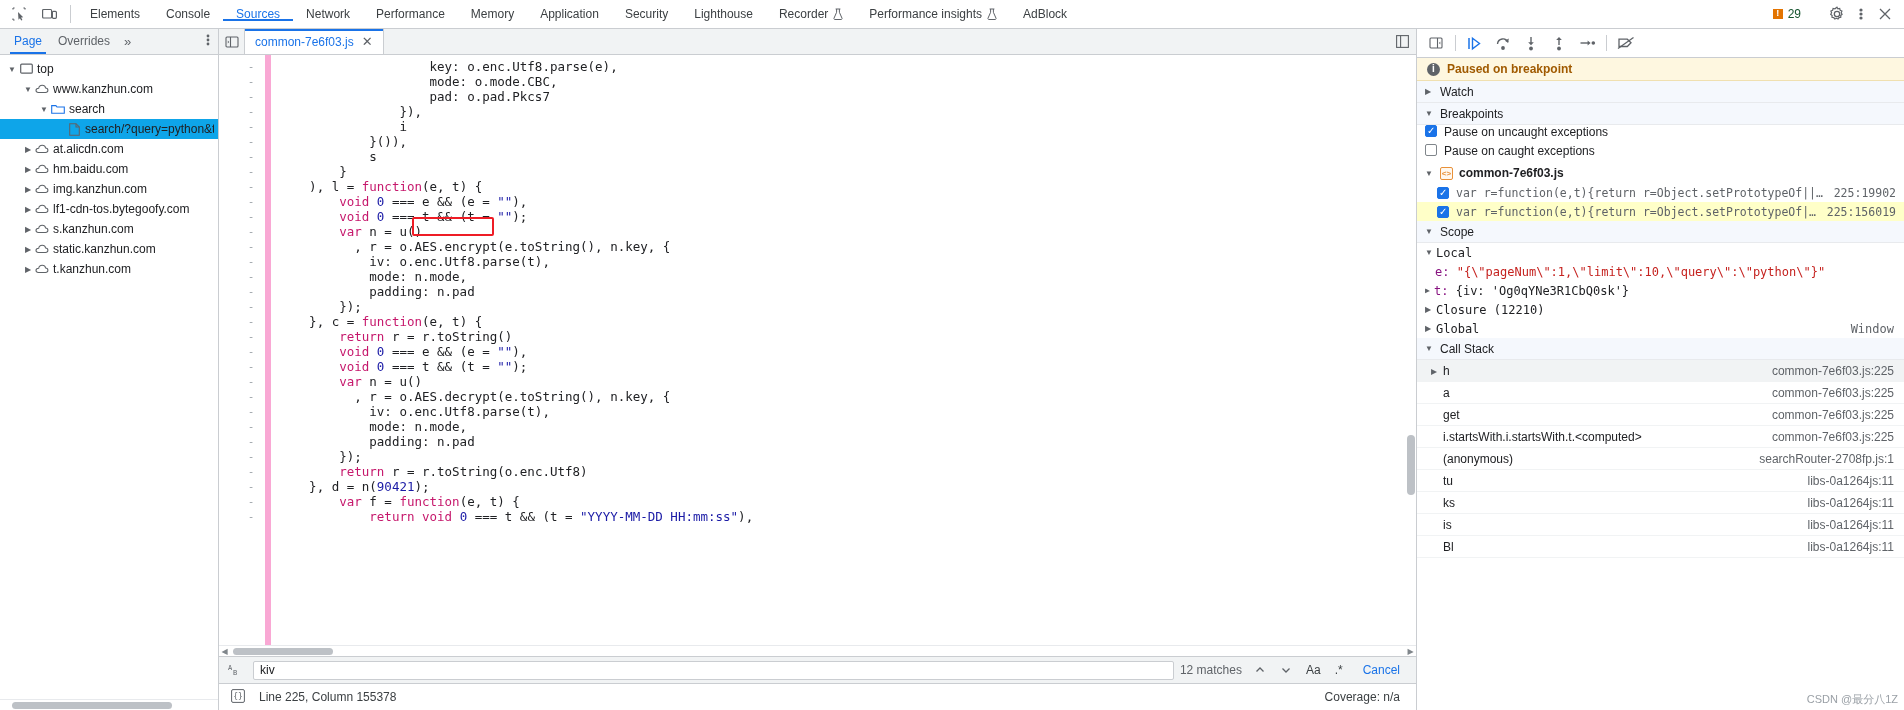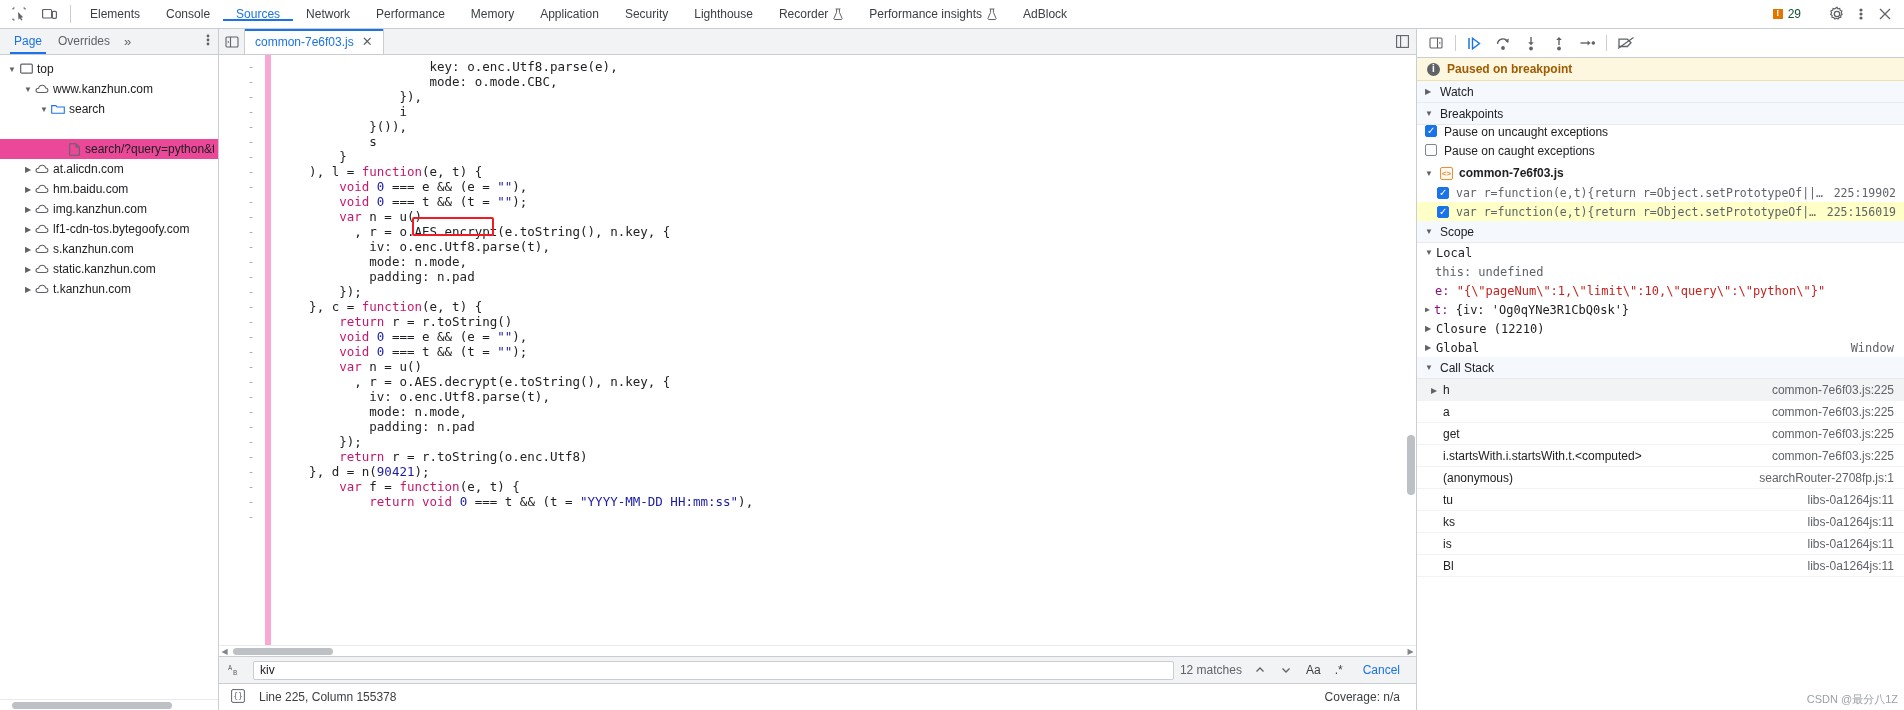--- a/index.html
+++ b/index.html
@@ -42,21 +42,21 @@
   
   .navigator { width: 219px; min-width: 219px; display: flex; flex-direction: column; border-right: 1px solid #cacdd1; background: #fff; }
   .nav-tabs { height: 26px; display: flex; align-items: center; border-bottom: 1px solid #cacdd1; background: #f1f3f4; padding-left: 6px; }
   .nav-tab { font-size: 12px; color: #5f6368; padding: 0 8px; line-height: 25px; position: relative; }
   .nav-tab.active { color: #1a73e8; }
   .nav-tab.active::after { content:""; position:absolute; left:4px; right:4px; bottom:0; height:2px; background:#1a73e8; }
   .nav-more { font-size: 13px; color: #5f6368; padding: 0 6px; }
   .nav-dots { margin-left: auto; padding: 0 8px; color: #5f6368; font-size: 13px; letter-spacing: 0; }
   .tree { flex: 1; overflow: hidden; padding-top: 4px; font-size: 12px; }
   .tnode { display: flex; align-items: center; height: 20px; white-space: nowrap; padding-right: 4px; }
-  .tnode.sel { background: #ec4899; margin-top: 20px; }
+  .tnode.sel { background: #0ea5e9; }
   .twist { width: 12px; min-width: 12px; text-align: center; font-size: 8px; color: #5f6368; }
   .tico { width: 16px; min-width: 16px; display: flex; align-items: center; justify-content: center; margin-right: 3px; }
   .tlabel { overflow: hidden; text-overflow: clip; }
 
   
   .editorcol { flex: 1; min-width: 0; display: flex; flex-direction: column; border-right: 1px solid #cacdd1; }
   .filetabs { height: 26px; display: flex; align-items: stretch; background: #f1f3f4; border-bottom: 1px solid #cacdd1; }
   .ft-left-btn { width: 26px; display: flex; align-items: center; justify-content: center; color: #5f6368; border-right: 1px solid #cacdd1; }
   .ft-tab { display: flex; align-items: center; gap: 8px; padding: 0 10px; background: #fff; font-size: 12px; color: #1a73e8; border-right: 1px solid #cacdd1; position: relative; }
   .ft-tab::after { content:""; position:absolute; left:0; right:0; top:0; height:2px; background:#1a73e8; }
@@ -421,20 +421,21 @@
             <div class="gl">-</div>
             <div class="gl">-</div>
             <div class="gl">-</div>
             <div class="gl">-</div>
             <div class="gl">-</div>
             <div class="gl">-</div>
           </div>
         <div class="codearea" id="codearea">
           <div class="cline mono">                    key: o.enc.Utf8.parse(e),</div>
             <div class="cline mono">                    mode: o.mode.CBC,</div>
+            <div class="cline mono">                    pad: o.pad.Pkcs7</div>
             <div class="cline mono">                }),</div>
             <div class="cline mono">                i</div>
             <div class="cline mono">            }()),</div>
             <div class="cline mono">            s</div>
             <div class="cline mono">        }</div>
             <div class="cline mono">    ), l = <span class="k">function</span>(e, t) {</div>
             <div class="cline mono">        <span class="k">void</span> <span class="n">0</span> === e &amp;&amp; (e = <span class="s2">""</span>),</div>
             <div class="cline mono">        <span class="k">void</span> <span class="n">0</span> === t &amp;&amp; (t = <span class="s2">""</span>);</div>
             <div class="cline mono">        <span class="k">var</span> n = u()</div>
             <div class="cline mono">          , r = o.AES.encrypt(e.toString(), n.key, {</div>
@@ -605,25 +606,20 @@
         <div class="sect-head">
           <span class="caret">▼</span>
           <span>Scope</span>
         </div>
 
         <div class="scope-sub">
           <span class="caret">▼</span>
           <span class="lbl mono">Local</span>
         </div>
         <div class="scope-row mono">
-          <span class="sv-name plain">this:</span>
-          <span>&nbsp;</span>
-          <span class="sv-val">undefined</span>
-        </div>
-        <div class="scope-row mono">
           <span class="sv-name">e:</span>
           <span>&nbsp;</span>
           <span class="sv-str">"{\"pageNum\":1,\"limit\":10,\"query\":\"python\"}"</span>
         </div>
         <div class="scope-row mono">
           <span class="caret" style="margin-left:-10px;">▶</span>
           <span class="sv-name">t:</span>
           <span>&nbsp;</span>
           <span class="sv-obj">{iv: 'Og0qYNe3R1CbQ0sk'}</span>
         </div>

